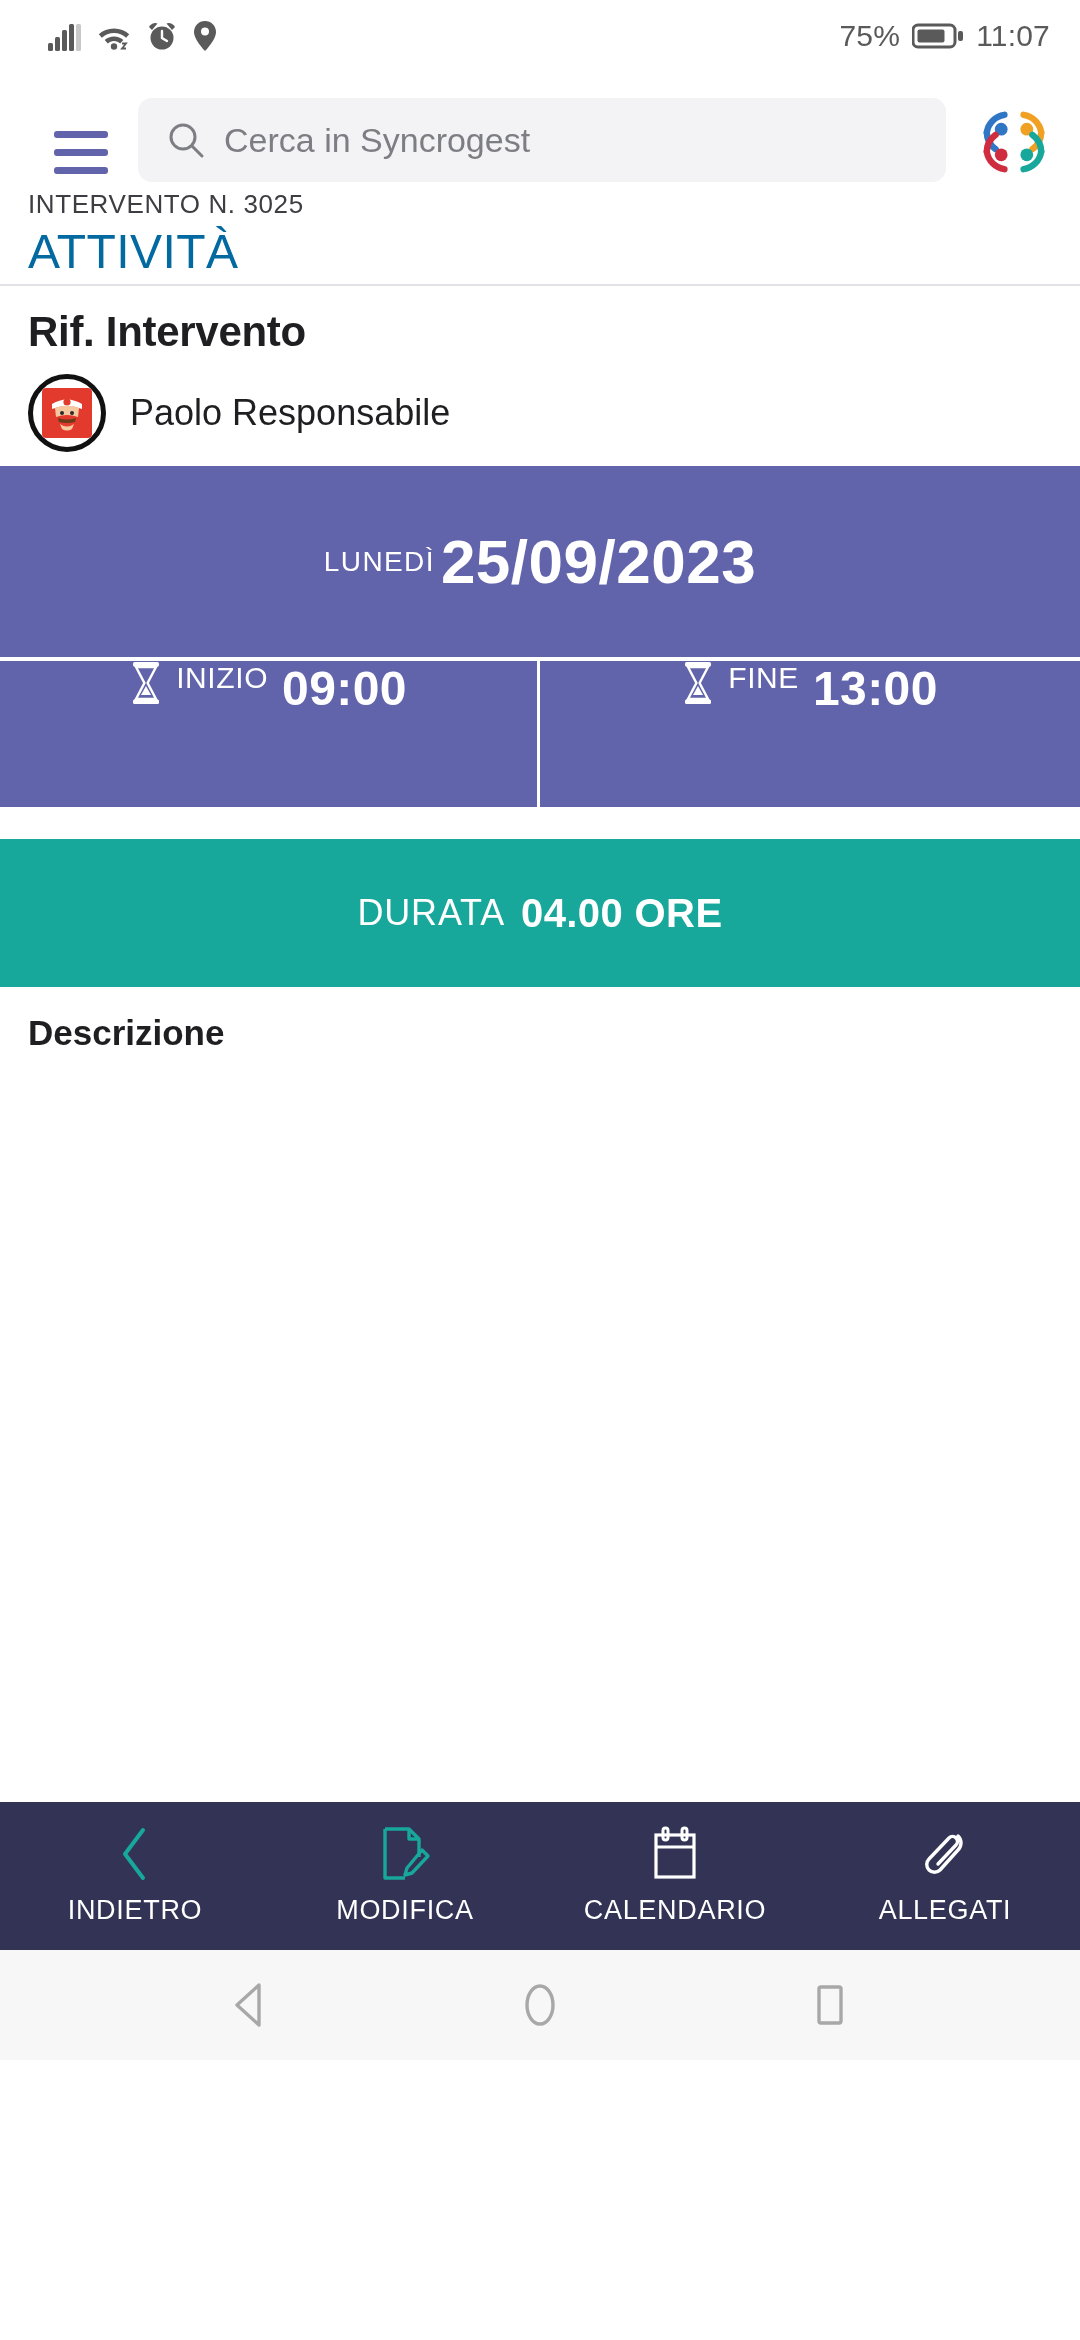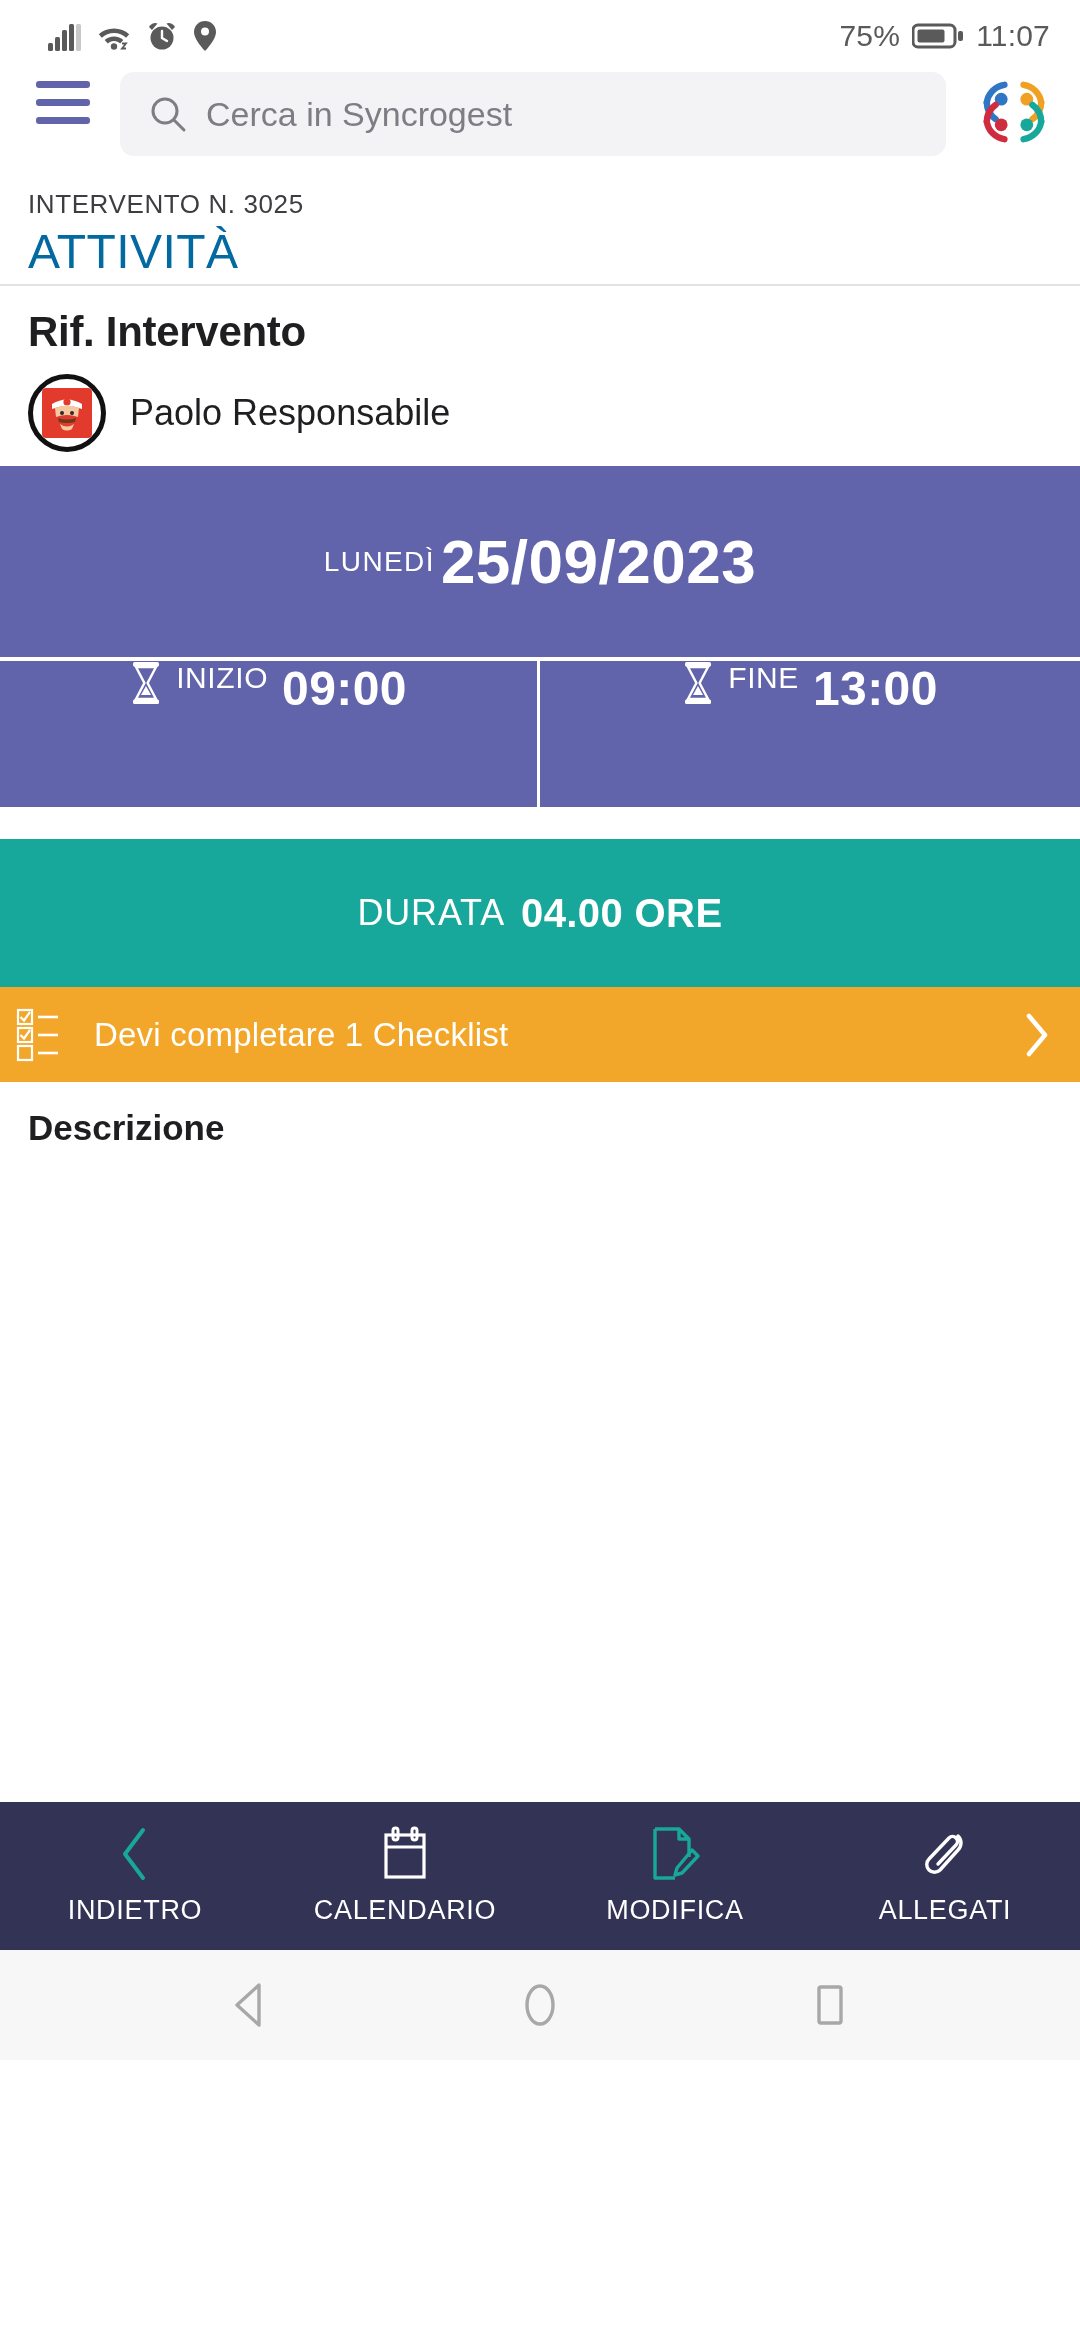--- a/index.html
+++ b/index.html
@@ -36,22 +36,22 @@
     color: #5a5a5a;
     letter-spacing: 0.2px;
     white-space: nowrap;
   }
   .sb-icon { display: block; }
 
   
   .search-header {
     flex: 0 0 110px;
     display: flex;
-    align-items: flex-start;
-    padding: 0 26px 0 30px;
+    align-items: flex-end;
+    padding: 0 26px 0 48px;
     gap: 18px;
     background: #ffffff;
   }
   .hamburger {
     width: 66px;
     height: 60px;
     display: flex;
     flex-direction: column;
     justify-content: center;
     gap: 11px;
@@ -427,75 +427,59 @@
       <span class="time-label">FINE</span>
       <span class="time-value">13:00</span>
     </div>
   </div>
 
   <div class="duration-bar">
     <span class="duration-label">DURATA</span>
     <span class="duration-value">04.00 ORE</span>
   </div>
 
-  <div class="checklist-bar">
-    <svg class="checklist-icon" width="60" height="62" viewBox="0 0 60 62">
-      <rect x="4" y="6" width="14" height="14" fill="none" stroke="#ffffff" stroke-width="2.2"></rect>
-      <path d="M6.5 13 L10 16.5 L16 8" fill="none" stroke="#ffffff" stroke-width="2.2"></path>
-      <line x1="24" y1="13" x2="44" y2="13" stroke="#ffffff" stroke-width="2.6"></line>
-      <rect x="4" y="24" width="14" height="14" fill="none" stroke="#ffffff" stroke-width="2.2"></rect>
-      <path d="M6.5 31 L10 34.5 L16 26" fill="none" stroke="#ffffff" stroke-width="2.2"></path>
-      <line x1="24" y1="31" x2="44" y2="31" stroke="#ffffff" stroke-width="2.6"></line>
-      <rect x="4" y="42" width="14" height="14" fill="none" stroke="#ffffff" stroke-width="2.2"></rect>
-      <line x1="24" y1="49" x2="44" y2="49" stroke="#ffffff" stroke-width="2.6"></line>
-    </svg>
-    <span class="checklist-text">Devi completare 1 Checklist</span>
-    <svg class="chevron-right" width="28" height="46" viewBox="0 0 28 46">
-      <path d="M6 4 L22 23 L6 42" fill="none" stroke="#ffffff" stroke-width="4.5" stroke-linecap="round" stroke-linejoin="round"></path>
-    </svg>
-  </div>
 
   <div class="description-section">
     <div class="description-title">Descrizione</div>
     <div class="description-body"></div>
   </div>
 
   <div class="bottom-nav">
     <div class="nav-item">
       <div class="nav-icon">
         <svg width="40" height="56" viewBox="0 0 40 56">
           <path d="M28 4 L10 28 L28 52" fill="none" stroke="#17a79b" stroke-width="4" stroke-linecap="round" stroke-linejoin="round"></path>
         </svg>
       </div>
       <span class="nav-label">INDIETRO</span>
+    </div>
+    <div class="nav-item">
+      <div class="nav-icon">
+        <svg width="52" height="56" viewBox="0 0 52 56">
+          <path d="M6 3 L30 3 L40 13 L40 31" fill="none" stroke="#17a79b" stroke-width="3.4" stroke-linejoin="round"></path>
+          <path d="M6 3 L6 52 L26 52" fill="none" stroke="#17a79b" stroke-width="3.4" stroke-linejoin="round"></path>
+          <path d="M30 3 L30 13 L40 13" fill="none" stroke="#17a79b" stroke-width="3.4" stroke-linejoin="round"></path>
+          <path d="M43 24 L49 30 L33 47 L26 49 L28 42 Z" fill="none" stroke="#17a79b" stroke-width="3.4" stroke-linejoin="round"></path>
+        </svg>
+      </div>
+      <span class="nav-label">MODIFICA</span>
     </div>
     <div class="nav-item">
       <div class="nav-icon">
         <svg width="52" height="56" viewBox="0 0 52 56">
           <rect x="7" y="9" width="38" height="42" fill="none" stroke="#ffffff" stroke-width="3.2"></rect>
           <line x1="7" y1="21" x2="45" y2="21" stroke="#ffffff" stroke-width="3.2"></line>
           <rect x="14" y="2" width="5" height="12" rx="2.5" fill="none" stroke="#ffffff" stroke-width="3"></rect>
           <rect x="33" y="2" width="5" height="12" rx="2.5" fill="none" stroke="#ffffff" stroke-width="3"></rect>
         </svg>
       </div>
       <span class="nav-label">CALENDARIO</span>
     </div>
     <div class="nav-item">
       <div class="nav-icon">
-        <svg width="52" height="56" viewBox="0 0 52 56">
-          <path d="M6 3 L30 3 L40 13 L40 31" fill="none" stroke="#17a79b" stroke-width="3.4" stroke-linejoin="round"></path>
-          <path d="M6 3 L6 52 L26 52" fill="none" stroke="#17a79b" stroke-width="3.4" stroke-linejoin="round"></path>
-          <path d="M30 3 L30 13 L40 13" fill="none" stroke="#17a79b" stroke-width="3.4" stroke-linejoin="round"></path>
-          <path d="M43 24 L49 30 L33 47 L26 49 L28 42 Z" fill="none" stroke="#17a79b" stroke-width="3.4" stroke-linejoin="round"></path>
-        </svg>
-      </div>
-      <span class="nav-label">MODIFICA</span>
-    </div>
-    <div class="nav-item">
-      <div class="nav-icon">
         <svg width="48" height="56" viewBox="0 0 48 56">
           <path d="M37 10 C41 14 41 20 37 24 L19 44 C16 47 11 47 8 44 C5 41 5 36 8 33 L28 12 C30 10 33 10 35 12 C37 14 37 17 35 19 L17 38" fill="none" stroke="#ffffff" stroke-width="3.4" stroke-linecap="round" stroke-linejoin="round"></path>
         </svg>
       </div>
       <span class="nav-label">ALLEGATI</span>
     </div>
   </div>
 
   <div class="system-nav">
     <div class="sys-btn">

